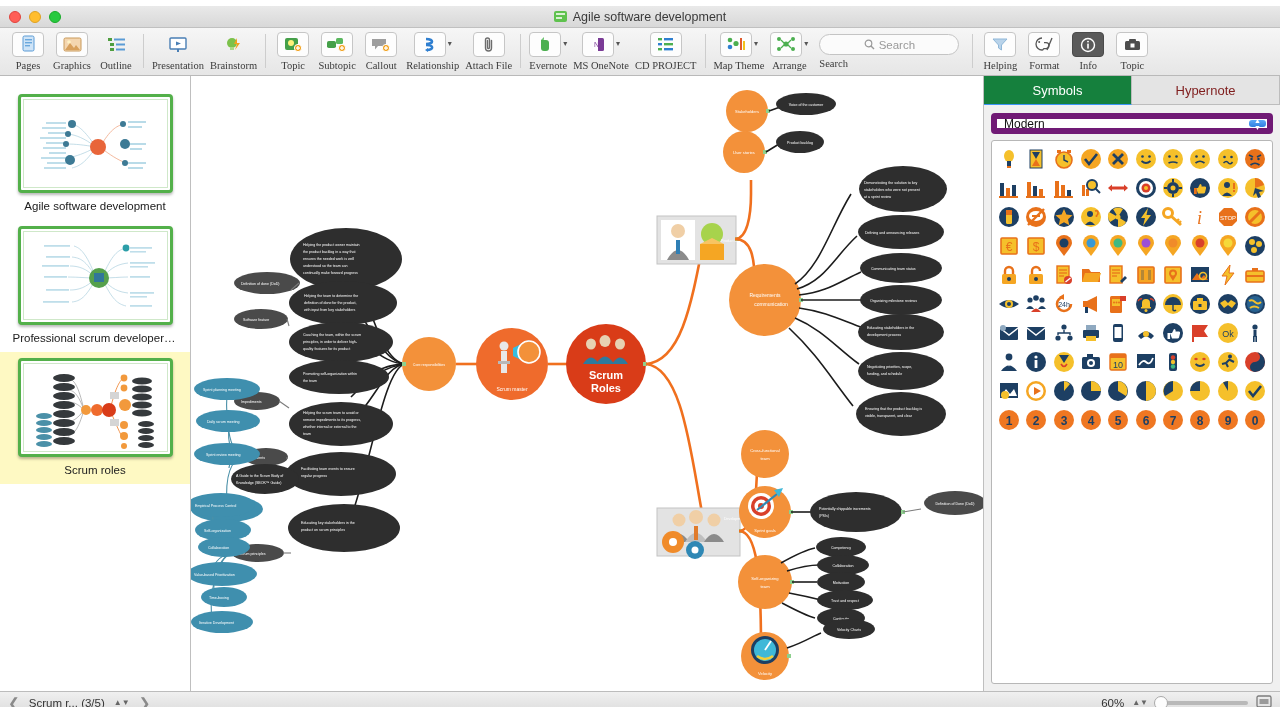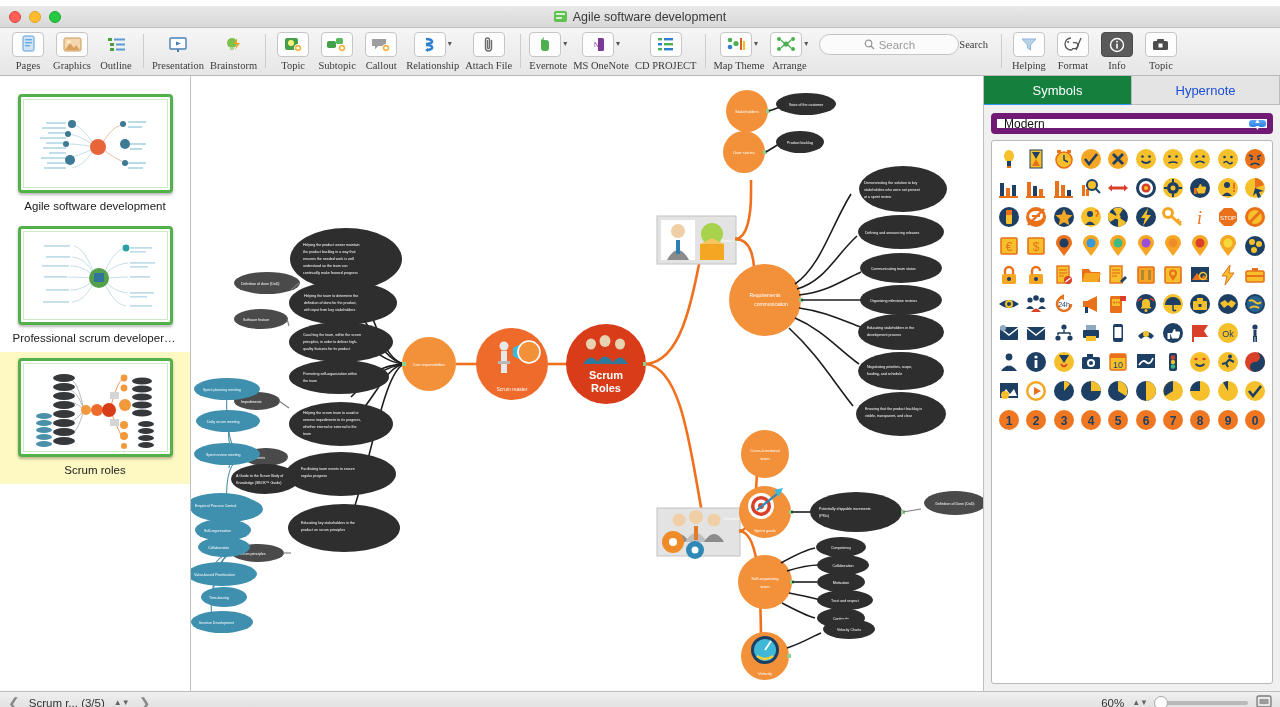--- a/index.html
+++ b/index.html
@@ -52,21 +52,21 @@
   .tbtn.dark { background: #5a5a5a; border-color: #4a4a4a; }
   .tlabel { font-size: 10.5px; color: #3b3b3b; margin-top: 3px; white-space: nowrap; font-family: Liberation Serif, serif; }
   .tcombo { display: flex; align-items: stretch; }
   .caret { font-size: 8px; color: #555; margin-left: 2px; align-self: center; }
   .tsep { width: 1px; height: 34px; background: #cdcdcd; margin: 4px 5px 0 5px; }
   .searchfield {
     width: 140px; height: 21px; background: #fbfbfb; border: 1px solid #c4c4c4;
     border-radius: 11px; display: flex; align-items: center; justify-content: center;
     gap: 4px; margin-top: 4px; color: #9a9a9a; font-size: 11.5px;
   }
-  .searchwrap { display: flex; flex-direction: row; align-items: center; padding: 0 8px; }
+  .searchwrap { display: flex; flex-direction: column; align-items: flex-start; padding: 0 8px; }
 
   
   .body { flex: 1; display: flex; min-height: 0; }
 
   
   .pages {
     width: 191px; background: #ffffff; border-right: 1px solid #bfbfbf;
     padding: 12px 0 0 0; overflow: hidden; flex: 0 0 191px;
   }
   .page-item { padding: 6px 10px 8px 10px; display: flex; flex-direction: column; align-items: center; }
@@ -85,21 +85,21 @@
   .canvas svg { position: absolute; left: 0; top: 0; }
 
   
   .rightpanel {
     width: 297px; flex: 0 0 297px; background: #f0f0f0;
     border-left: 1px solid #bfbfbf; display: flex; flex-direction: column;
   }
   .tabs { display: flex; height: 29px; }
   .tab { flex: 1; display: flex; align-items: center; justify-content: center;
     font-size: 13px; background: #e4e4e4; border-bottom: 1px solid #bdbdbd;
-    border-right: 1px solid #bdbdbd; color: #1d4ed8; }
+    border-right: 1px solid #bdbdbd; color: #7f1d1d; }
   .tab.active { background: #15803d; color: #fff; border-bottom-color: #3d94f6; }
   .selectwrap { padding: 8px 7px 6px 7px; }
   .uiselect {
     height: 21px; background: #fff; border: 6px solid #701a75; border-radius: 4px;
     display: flex; align-items: center; padding-left: 7px; font-size: 12px; color: #111;
     position: relative;
   }
   .stepper {
     position: absolute; right: 1px; top: 1px; bottom: 1px; width: 17px;
     background: linear-gradient(#5aa9f8, #2f7fe0); border-radius: 3px;

